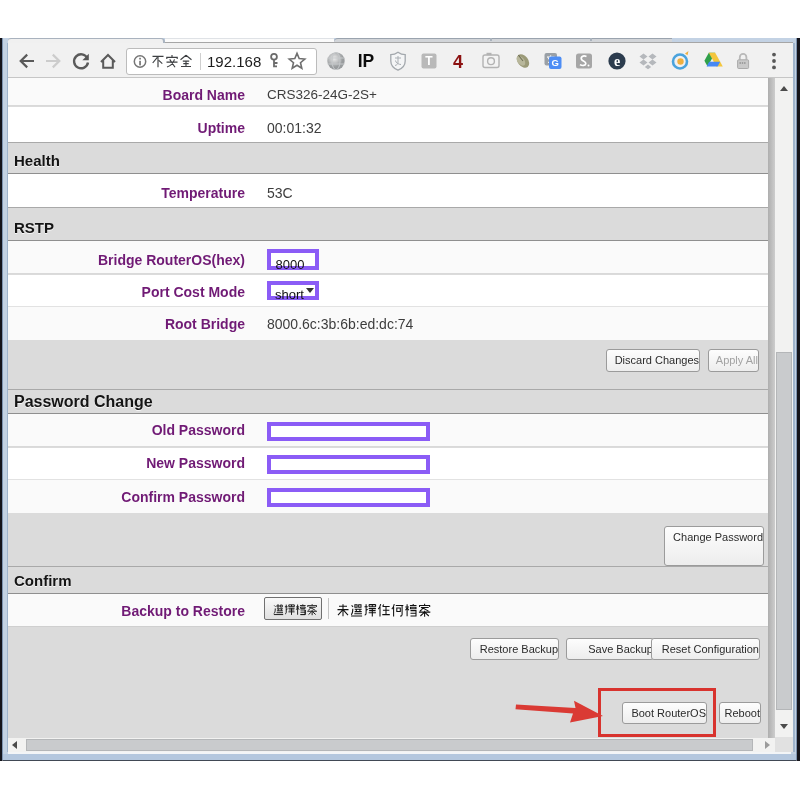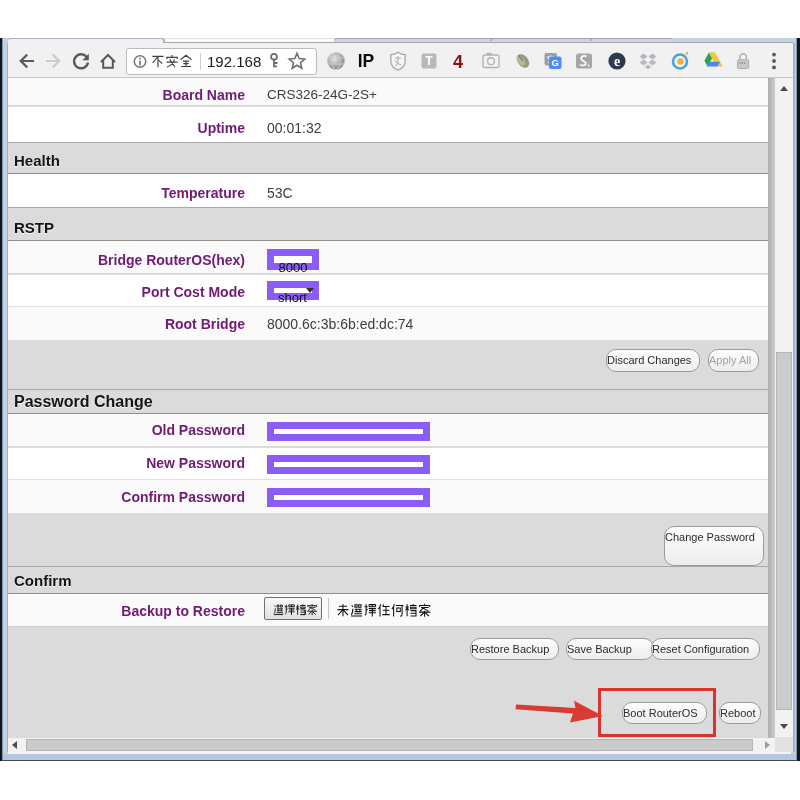--- a/index.html
+++ b/index.html
@@ -1,23 +1,23 @@
 <!DOCTYPE html>
 <html><head><meta charset="utf-8"><style>
 html,body{margin:0;padding:0;width:800px;height:800px;background:#fff;overflow:hidden}
 *{box-sizing:border-box}
 body{font-family:"Liberation Sans",sans-serif;}
 .a{position:absolute}
 .lbl{font-weight:bold;font-size:14px;color:#701a75;text-align:right;white-space:nowrap}
 .val{font-size:14px;color:#3d3d3d;white-space:nowrap}
 .ttl{font-weight:bold;font-size:15px;color:#141414;white-space:nowrap;text-shadow:0 1px 0 rgba(255,255,255,.75)}
 .band{background:#dbdbdb;border-top:1px solid #a9a9a9;border-bottom:1px solid #8f8f8f}
-.btn{background:linear-gradient(#fdfdfd,#ededed);border:1px solid #9b9b9b;border-radius:10px;
- font-size:11px;color:#2b2b2b;text-align:left;white-space:nowrap;line-height:21px}
-.inp{background:#fff;border:7px solid #8b5cf6}
+.btn{background:linear-gradient(#fdfdfd,#ededed);border:1px solid #9b9b9b;border-radius:3px;
+ font-size:11px;color:#2b2b2b;text-align:right;white-space:nowrap;line-height:21px}
+.inp{background:#fff;border:4px solid #8b5cf6}
 </style></head>
 <body>
 
 <div class="a" style="left:0;top:38px;width:2px;height:723px;background:#14141b"></div>
 <div class="a" style="left:797px;top:38px;width:3px;height:723px;background:#14141b"></div>
 
 <div class="a" style="left:2px;top:38px;width:795px;height:722px;background:#c3d2e3;border-radius:0 0 5px 5px"></div>
 <div class="a" style="left:2px;top:38px;width:1px;height:722px;background:#7e94b0"></div>
 <div class="a" style="left:6.5px;top:43px;width:1.5px;height:709px;background:#9fb4cc"></div>
 <div class="a" style="left:793px;top:43px;width:1.5px;height:709px;background:#9fb4cc"></div>

